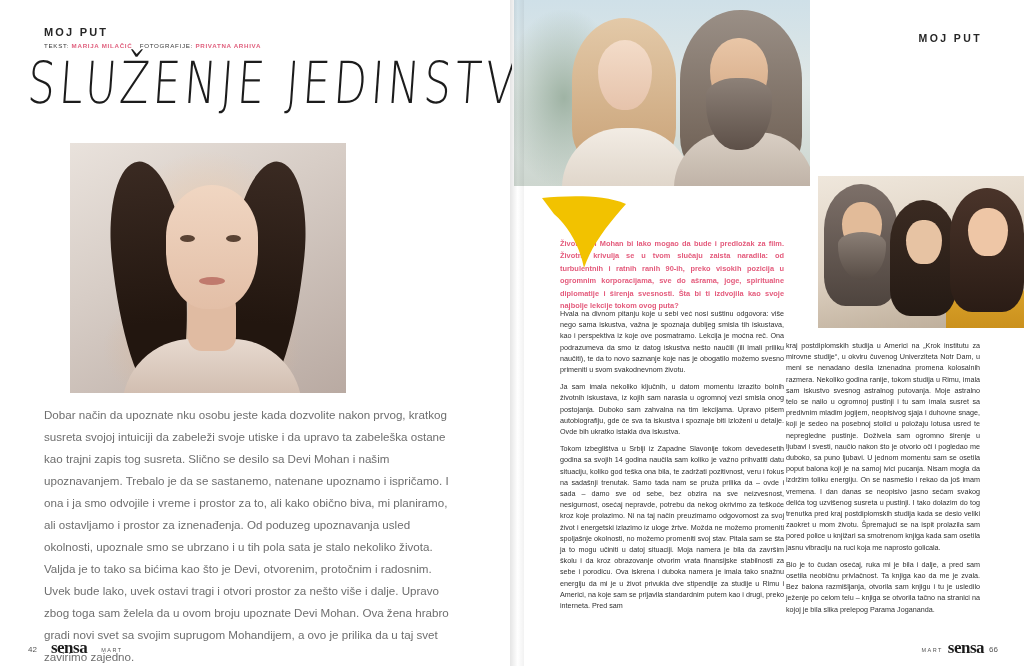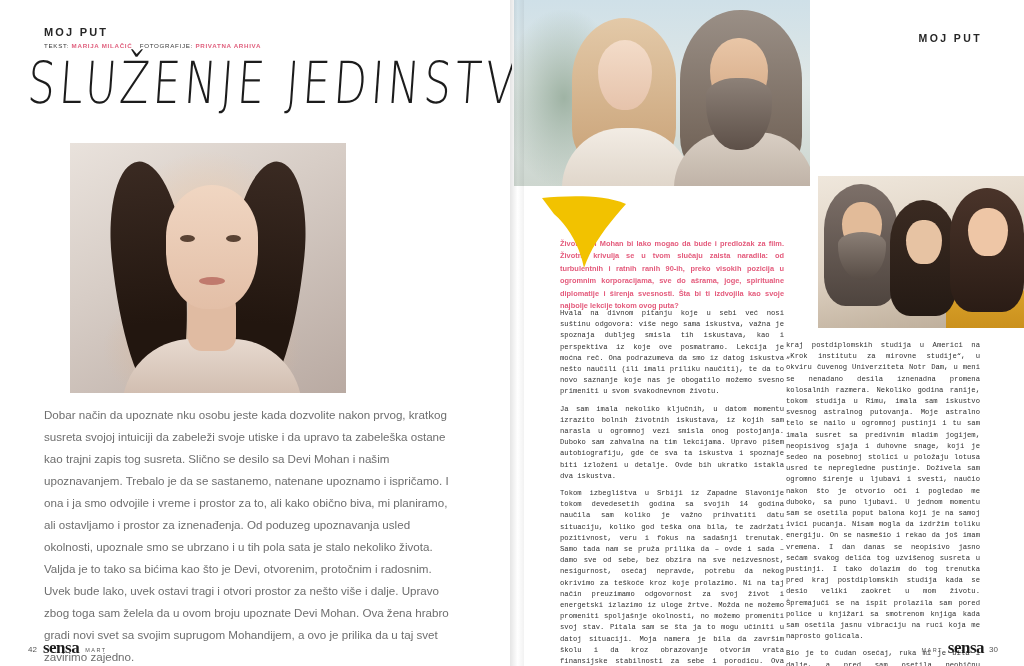--- a/index.html
+++ b/index.html
@@ -152,21 +152,21 @@
     line-height: 22px;
     color: #6e6e6e;
     text-align: left;
   }
   .folio-left {
     position: absolute;
     left: 28px;
     bottom: 10px;
     display: flex;
     align-items: flex-end;
-    gap: 6px;
+    gap: 14px;
   }
   .folio-left .num {
     font-family: "Liberation Sans", sans-serif;
     font-size: 8px;
     color: #555;
     padding-bottom: 2px;
   }
   .logo {
     font-family: "Liberation Serif", serif;
     font-weight: bold;
@@ -343,21 +343,21 @@
     font-family: "Liberation Sans", sans-serif;
     font-size: 7.4px;
     line-height: 12.4px;
     color: #e45b7c;
     font-weight: bold;
     text-align: justify;
   }
 
   .col {
     position: absolute;
-    font-family: Liberation Mono, monospace;
+    font-family: Liberation Sans, sans-serif;
     font-size: 7.2px;
     line-height: 11.2px;
     text-align: justify;
     color: #303030;
   }
   .col p { margin: 0 0 6px 0; }
   .col-1 {
     left: 48px;
     top: 308px;
     width: 224px;
@@ -460,24 +460,24 @@
     <div class="pullquote">Život Devi Mohan bi lako mogao da bude i predložak za film. Životna krivulja se u tvom slučaju zaista naradila: od turbulentnih i ratnih ranih 90-ih, preko visokih pozicija u ogromnim korporacijama, sve do ašrama, joge, spiritualne diplomatije i širenja svesnosti. Šta bi ti izdvojila kao svoje najbolje lekcije tokom ovog puta?</div>
 
     <div class="col col-1">
       <p>Hvala na divnom pitanju koje u sebi već nosi suštinu odgovora: više nego sama iskustva, važna je spoznaja dubljeg smisla tih iskustava, kao i perspektiva iz koje ove posmatramo. Lekcija je moćna reč. Ona podrazumeva da smo iz datog iskustva nešto naučili (ili imali priliku naučiti), te da to novo saznanje koje nas je obogatilo možemo svesno primeniti u svom svakodnevnom životu.</p>
       <p>Ja sam imala nekoliko ključnih, u datom momentu izrazito bolnih životnih iskustava, iz kojih sam narasla u ogromnoj vezi smisla onog postojanja. Duboko sam zahvalna na tim lekcijama. Upravo pišem autobiografiju, gde će sva ta iskustva i spoznaje biti izloženi u detalje. Ovde bih ukratko istakla dva iskustva.</p>
       <p>Tokom izbeglištva u Srbiji iz Zapadne Slavonije tokom devedesetih godina sa svojih 14 godina naučila sam koliko je važno prihvatiti datu situaciju, koliko god teška ona bila, te zadržati pozitivnost, veru i fokus na sadašnji trenutak. Samo tada nam se pruža prilika da – ovde i sada – damo sve od sebe, bez obzira na sve neizvesnost, nesigurnost, osećaj nepravde, potrebu da nekog okrivimo za teškoće kroz koje prolazimo. Ni na taj način preuzimamo odgovornost za svoj život i energetski izlazimo iz uloge žrtve. Možda ne možemo promeniti spoljašnje okolnosti, no možemo promeniti svoj stav. Pitala sam se šta ja to mogu učiniti u datoj situaciji. Moja namera je bila da završim školu i da kroz obrazovanje otvorim vrata finansijske stabilnosti za sebe i porodicu. Ova iskrena i duboka namera je imala tako snažnu energiju da mi je u život privukla dve stipendije za studije u Rimu i Americi, na koje sam se prijavila standardnim putem kao i drugi, preko interneta. Pred sam</p>
     </div>
 
     <div class="col col-2">
       <p>kraj postdiplomskih studija u Americi na „Krok institutu za mirovne studije“, u okviru čuvenog Univerziteta Notr Dam, u meni se nenadano desila iznenadna promena kolosalnih razmera. Nekoliko godina ranije, tokom studija u Rimu, imala sam iskustvo svesnog astralnog putovanja. Moje astralno telo se nailo u ogromnoj pustinji i tu sam imala susret sa predivnim mladim jogijem, neopisivog sjaja i duhovne snage, koji je sedeo na posebnoj stolici u položaju lotusa usred te nepreglednе pustinje. Doživela sam ogromno širenje u ljubavi i svesti, naučio nakon što je otvorio oči i pogledao me duboko, sa puno ljubavi. U jednom momentu sam se osetila poput balona koji je na samoj ivici pucanja. Nisam mogla da izdržim toliku energiju. On se nasmešio i rekao da još imam vremena. I dan danas se neopisivo jasno sećam svakog delića tog uzvišenog susreta u pustinji. I tako dolazim do tog trenutka pred kraj postdiplomskih studija kada se desio veliki zaokret u mom životu. Špremajući se na ispit prolazila sam pored police u knjižari sa smotrenom knjiga kada sam osetila jasnu vibraciju na ruci koja me naprosto golicala.</p>
-      <p>Bio je to čudan osećaj, ruka mi je bila i dalje, a pred sam osetila neobičnu privlačnost. Ta knjiga kao da me je zvala. Bez ikakvog razmišljanja, otvorila sam knjigu i tu je usledilo ježenje po celom telu – knjiga se otvorila tačno na stranici na kojoj je bila slika prelepog Parama Jogananda.</p>
+      <p>Bio je to čudan osećaj, ruka mi je bila i dalje, a pred sam osetila neobičnu privlačnost. Ta knjiga kao da me je zvala. Bez balona razmišljanja, otvorila sam knjigu i tu je usledilo ježenje po celom telu – knjiga se otvorila tačno na stranici na kojoj je bila slika prelepog Parama Jogananda.</p>
     </div>
 
     <div class="folio-right">
       <span class="logo-sub">MART</span>
       <span class="logo">sensa</span>
-      <span class="num">30</span>
+      <span class="num">66</span>
     </div>
   </div>
 
   <div class="gutter"></div>
 </div>
 
 </body></html>

